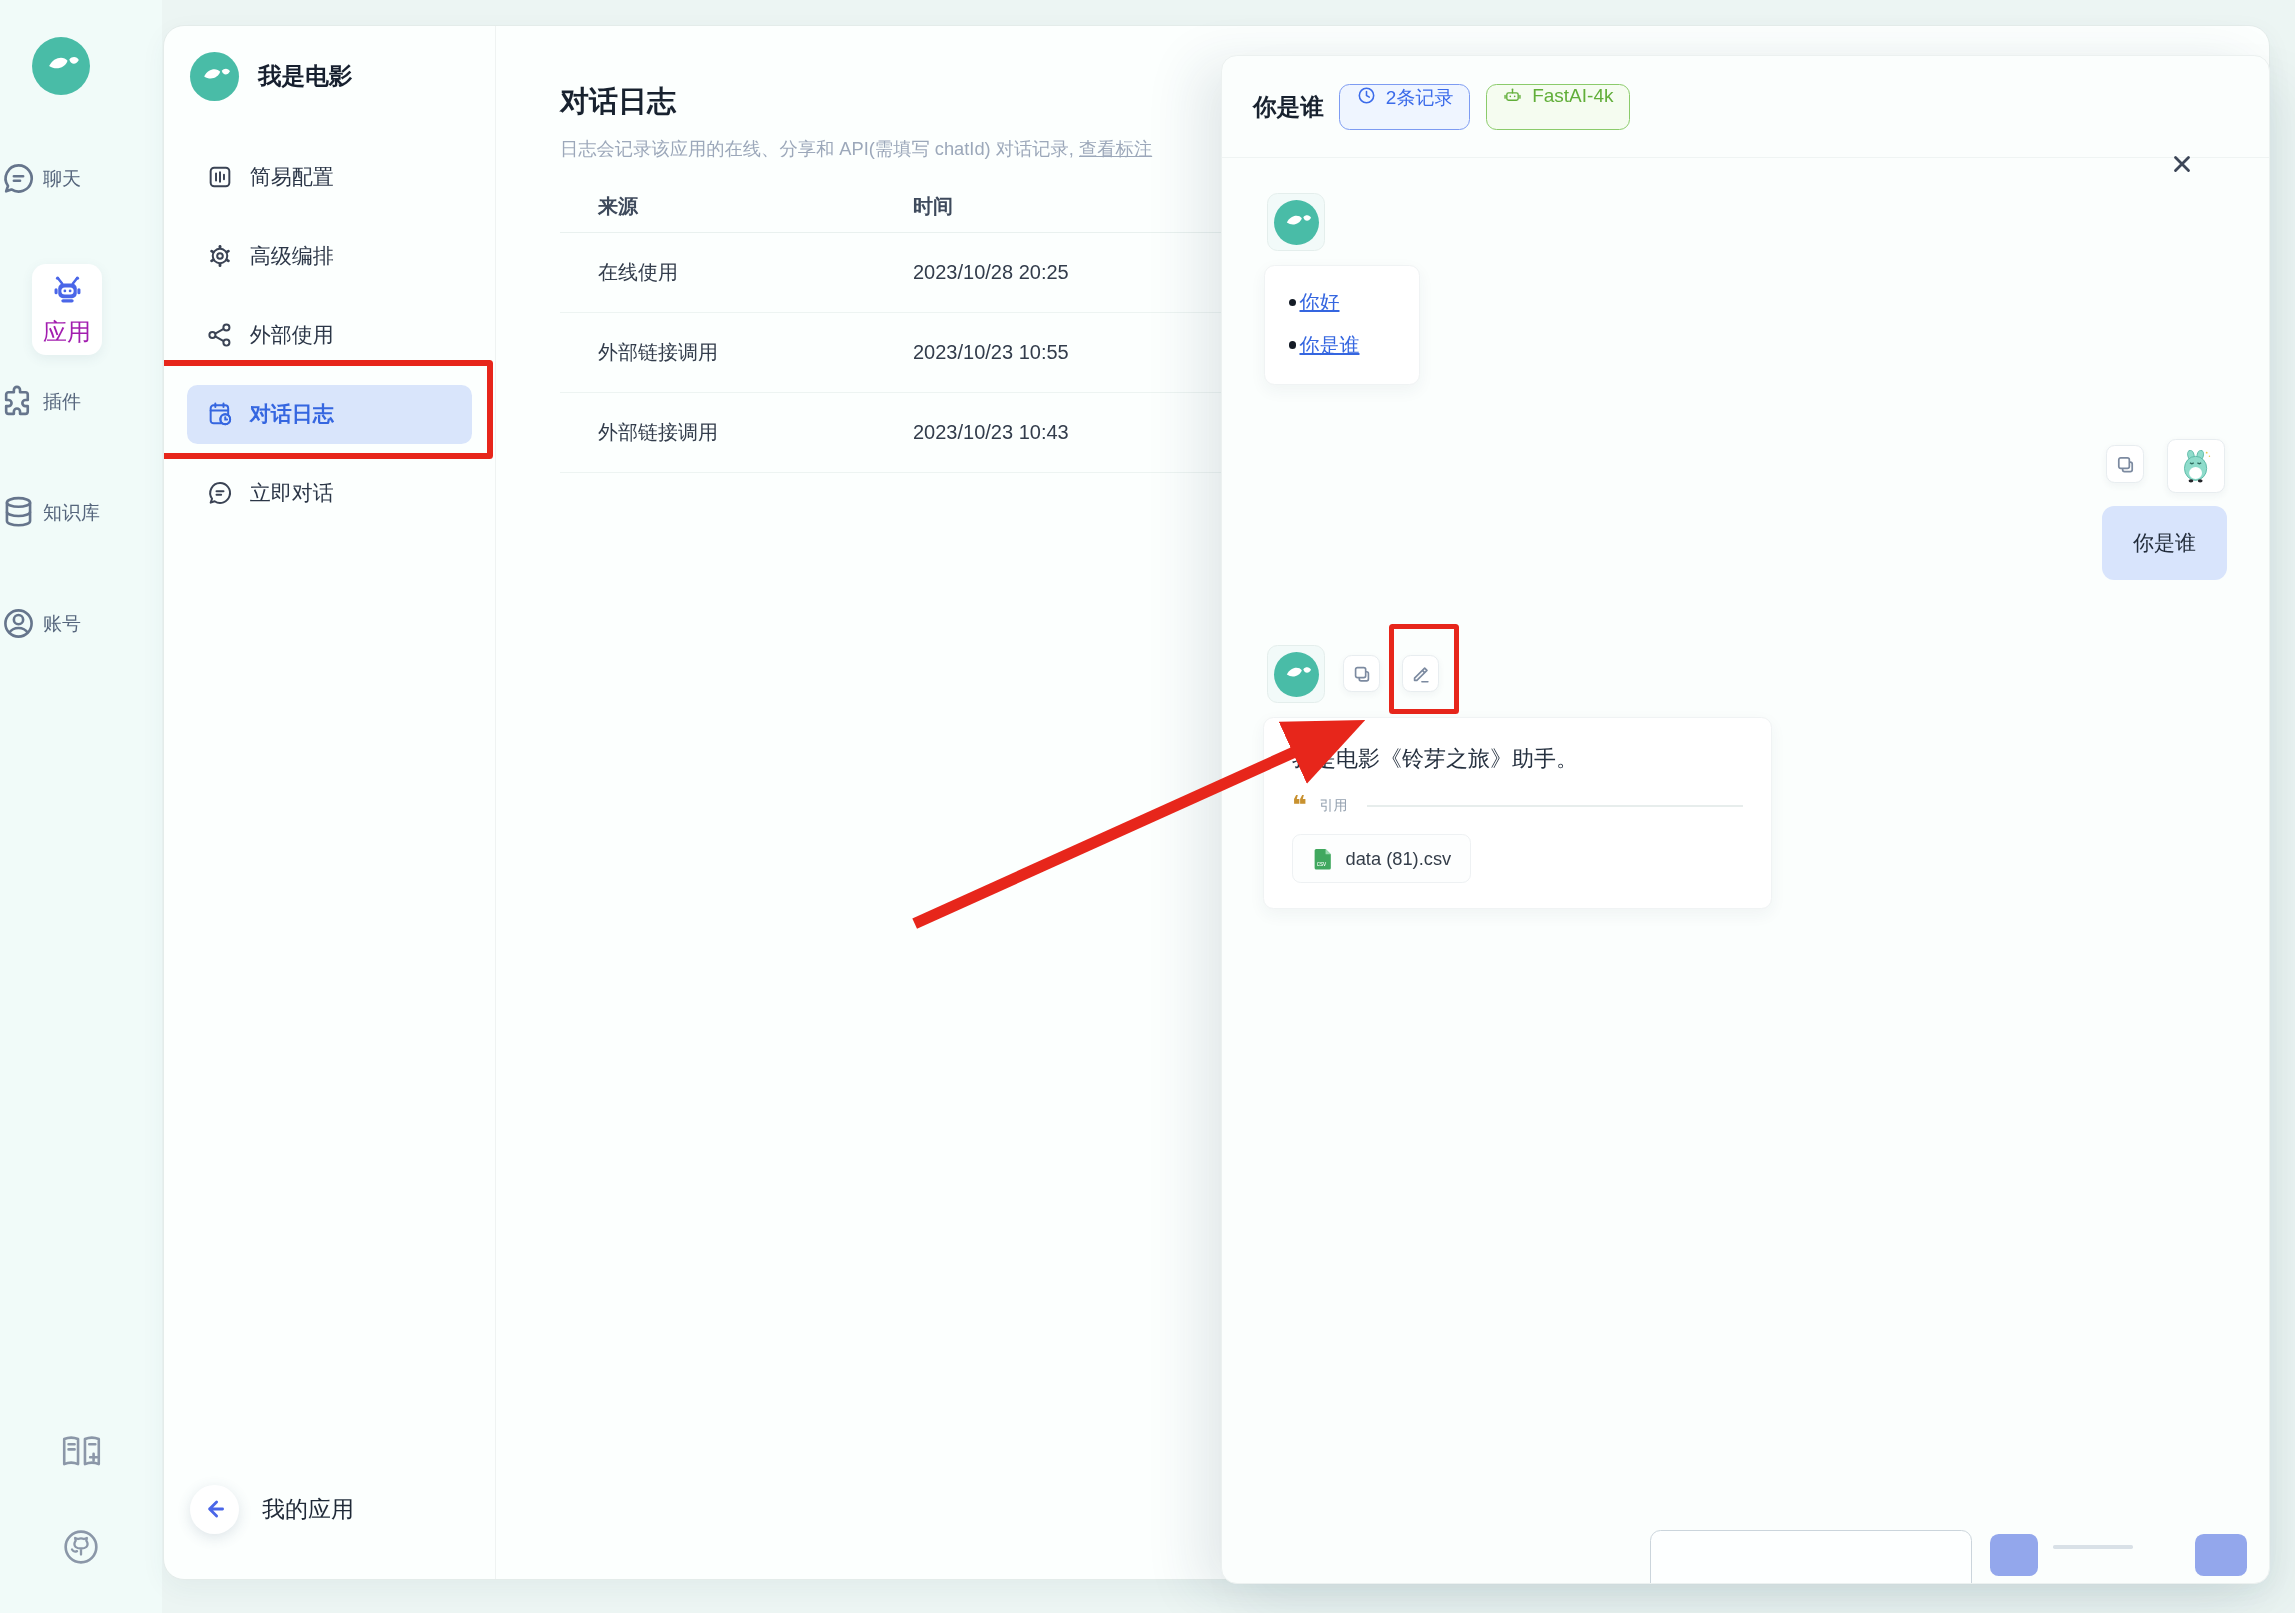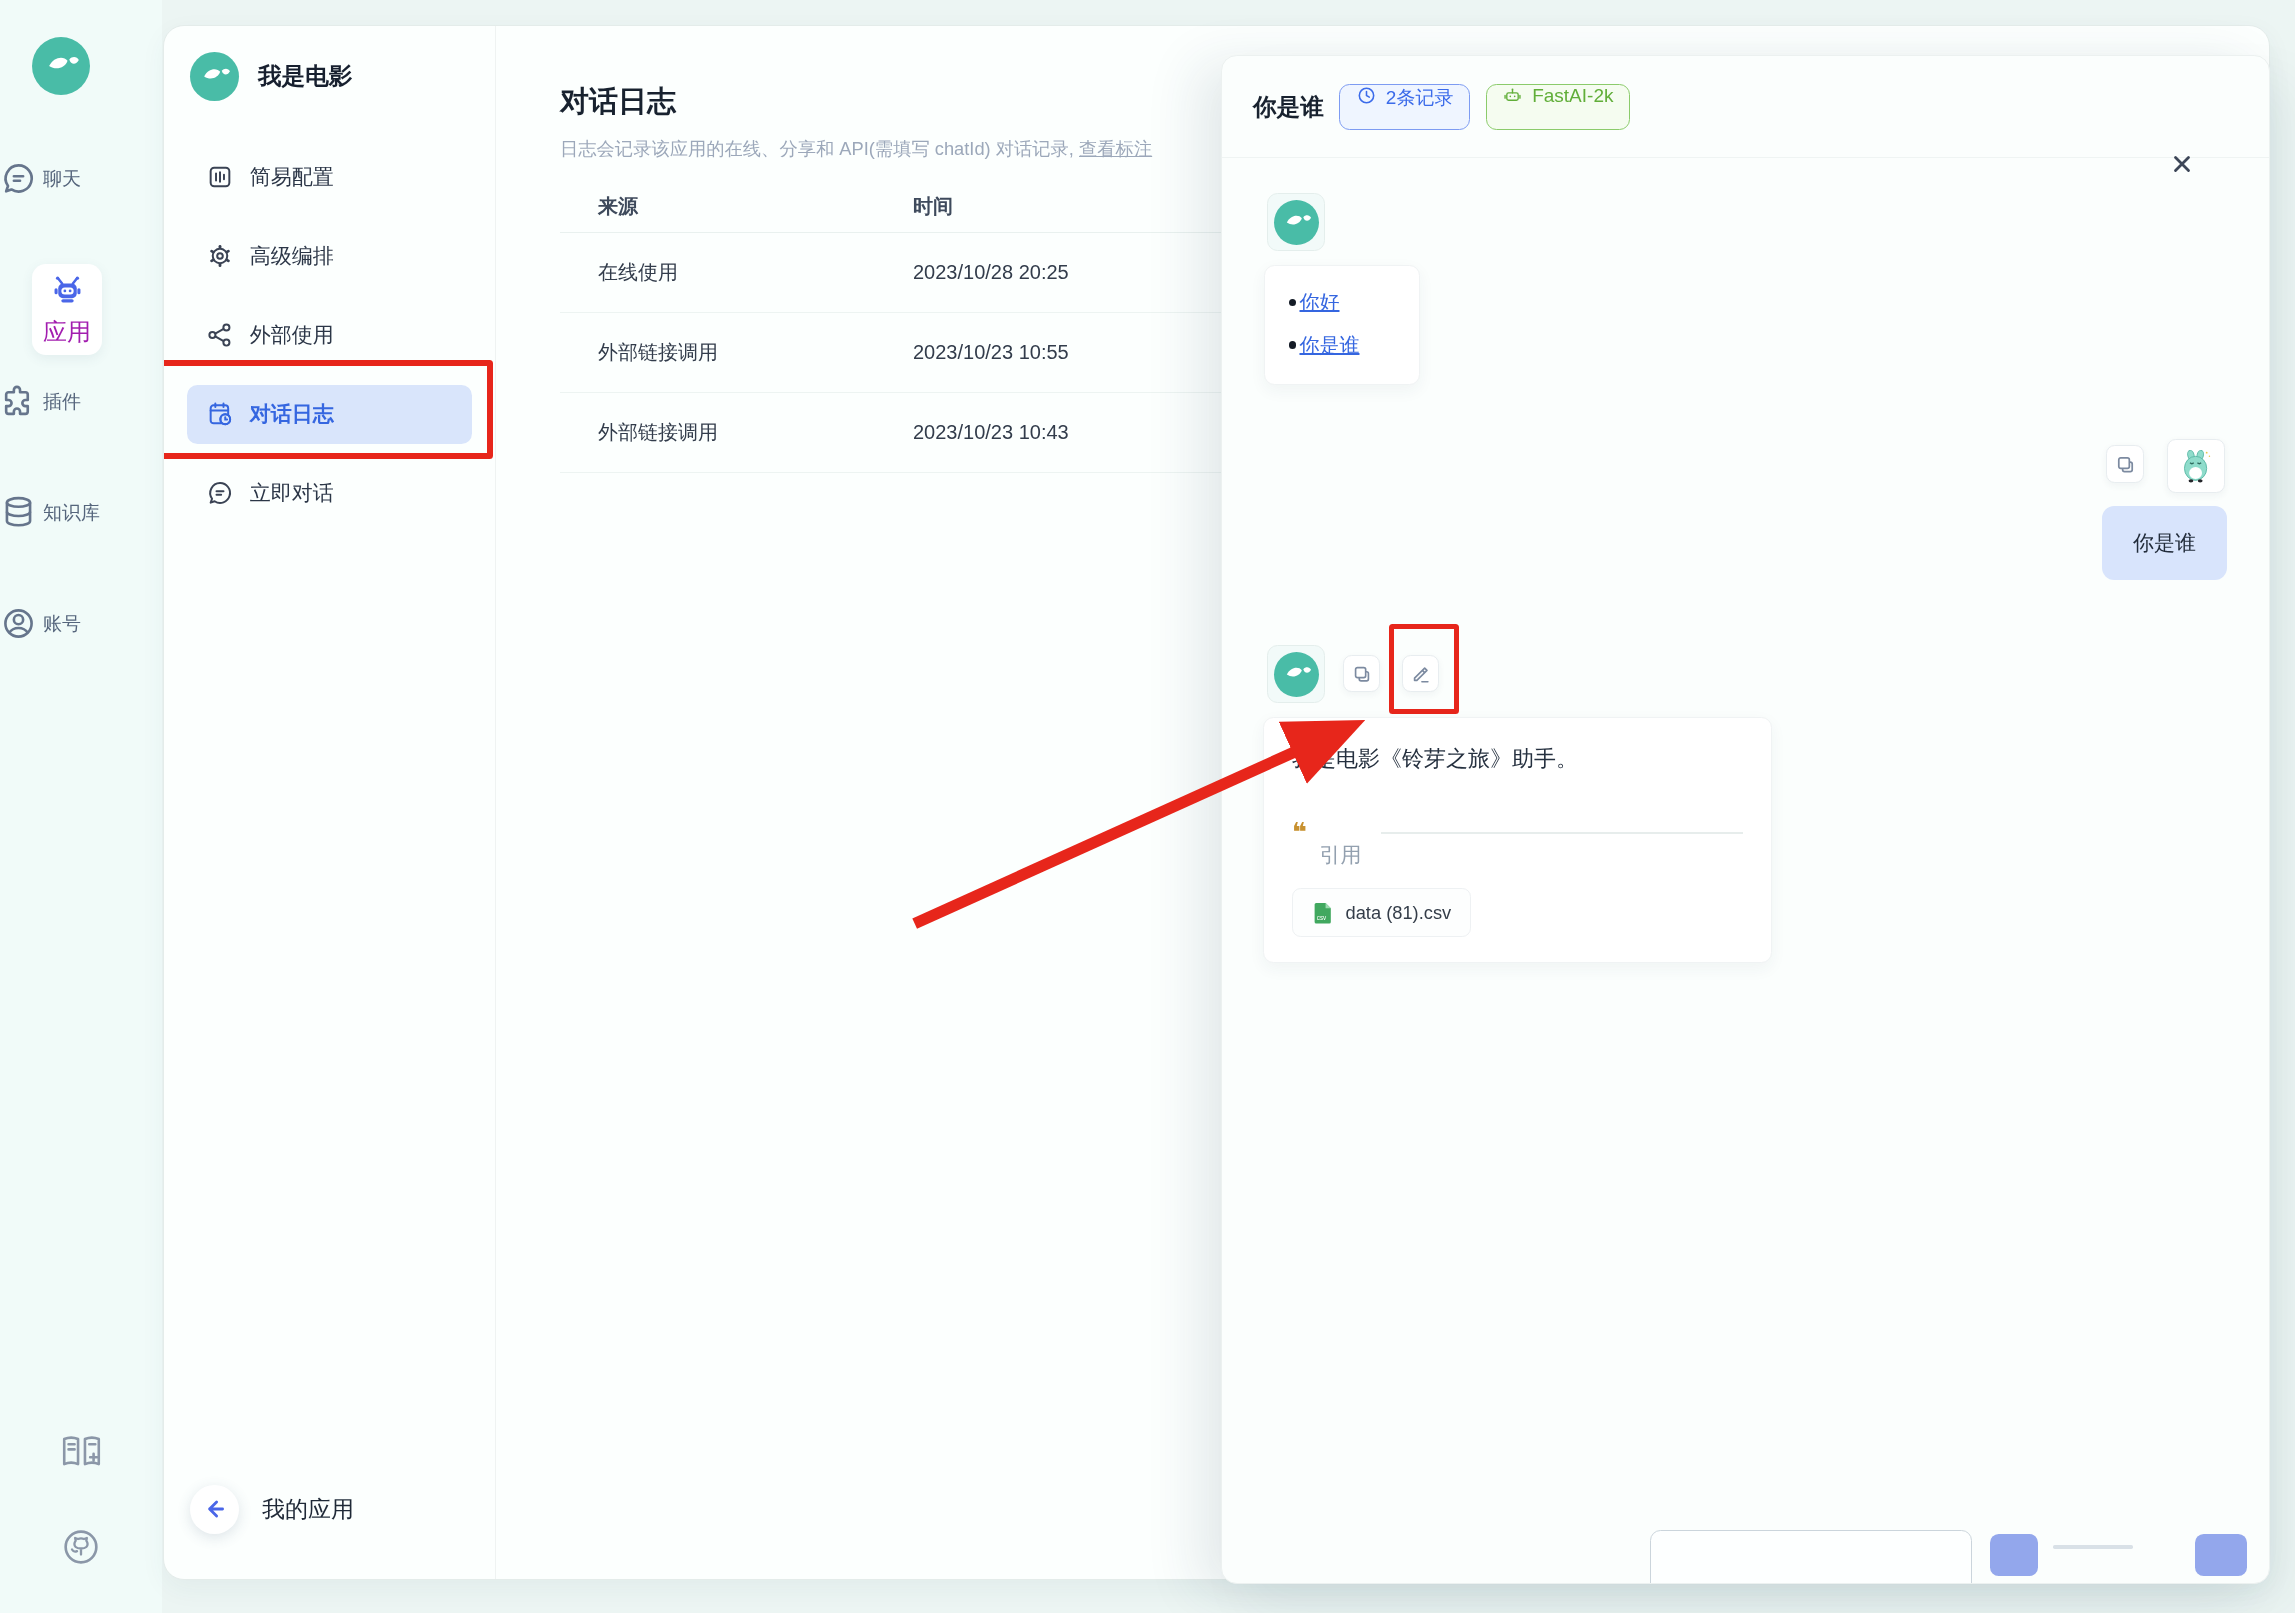--- a/index.html
+++ b/index.html
@@ -67,21 +67,21 @@
   .user-avatar{position:absolute;right:44px;top:281px;width:58px;height:54px;}
   .user-bubble{position:absolute;right:42px;top:348px;width:125px;height:74px;background:#D8E4FC;border-radius:12.2px;display:flex;align-items:center;justify-content:center;font-size:21px;color:#222C3B;}
   .m2-avatar{left:45px;top:487px;}
   .bot-copy{position:absolute;left:121px;top:497px;width:37px;height:37px;}
   .bot-edit{position:absolute;left:180px;top:497px;width:37px;height:37px;}
   .frame-edit{left:167px;top:466px;width:70px;height:90px;border-width:5.2px;}
   .m2{position:absolute;left:41px;top:559px;width:509px;padding:26px 28px 24.5px 28px;}
   .m2-text{font-size:22px;color:#25303F;}
   .quote-row{display:flex;align-items:center;gap:12.2px;margin-top:23px;}
   .quote-mark{font-size:26px;color:#C8912F;line-height:17.5px;font-weight:bold;}
-  .quote-label{font-size:21px;color:#93A0AF;margin-top:44px;}
+  .quote-label{font-size:14px;color:#93A0AF;}
   .quote-line{flex:1;height:1.7px;background:#E7EDEC;margin-left:7px;}
   .file-chip{display:inline-flex;align-items:center;gap:10.5px;margin-top:19px;padding:12.2px 19px;border:0.9px solid #EEF1F3;border-radius:8.7px;background:#FDFEFE;cursor:pointer;}
   .file-chip .fname{font-size:18.3px;color:#343D49;}
   .meta-row{display:flex;gap:12.2px;margin-top:19px;}
   .mbadge{height:38px;padding:0 14px;border-radius:7.9px;font-size:19px;display:flex;align-items:center;cursor:pointer;}
   .mbadge.blue{border:1.7px solid #5F86EE;color:#3566E0;background:#F4F8FF;}
   .mbadge.green{border:1.7px solid #7CC855;color:#52B31F;background:#FFFFFF;}
   .mbadge.purple{border:1.7px solid #B77AD4;color:#9A4FC2;background:#FFFFFF;}
   .mbadge.gray{border:1.7px solid #C4CBD4;color:#7C8797;background:#FFFFFF;}
   
@@ -288,21 +288,21 @@
     </span>
     <span class="hbadge green">
       <svg width="21" height="21" viewBox="0 0 24 24" fill="none" stroke="#61AE39" stroke-width="1.6">
         <rect x="5.5" y="9" width="13" height="8.5" rx="2"></rect>
         <path d="M12 9 V6.2" stroke-linecap="round"></path>
           <circle cx="12" cy="5" r="1.1" fill="#61AE39" stroke="none"></circle>
         <circle cx="9.5" cy="13" r="0.9" fill="#61AE39" stroke="none"></circle>
           <circle cx="14.5" cy="13" r="0.9" fill="#61AE39" stroke="none"></circle>
         <path d="M3.5 12 v3 M20.5 12 v3" stroke-linecap="round"></path>
       </svg>
-      <span>FastAI-2k</span>
+      <span>FastAI-4k</span>
     </span>
   </div>
 
   <div class="close-btn">
     <svg width="26" height="26" viewBox="0 0 24 24" stroke="#3C4657" stroke-width="2.6" stroke-linecap="round">
       <path d="M6 6 L18 18 M18 6 L6 18"></path>
     </svg>
   </div>
 
   <div class="chat">

